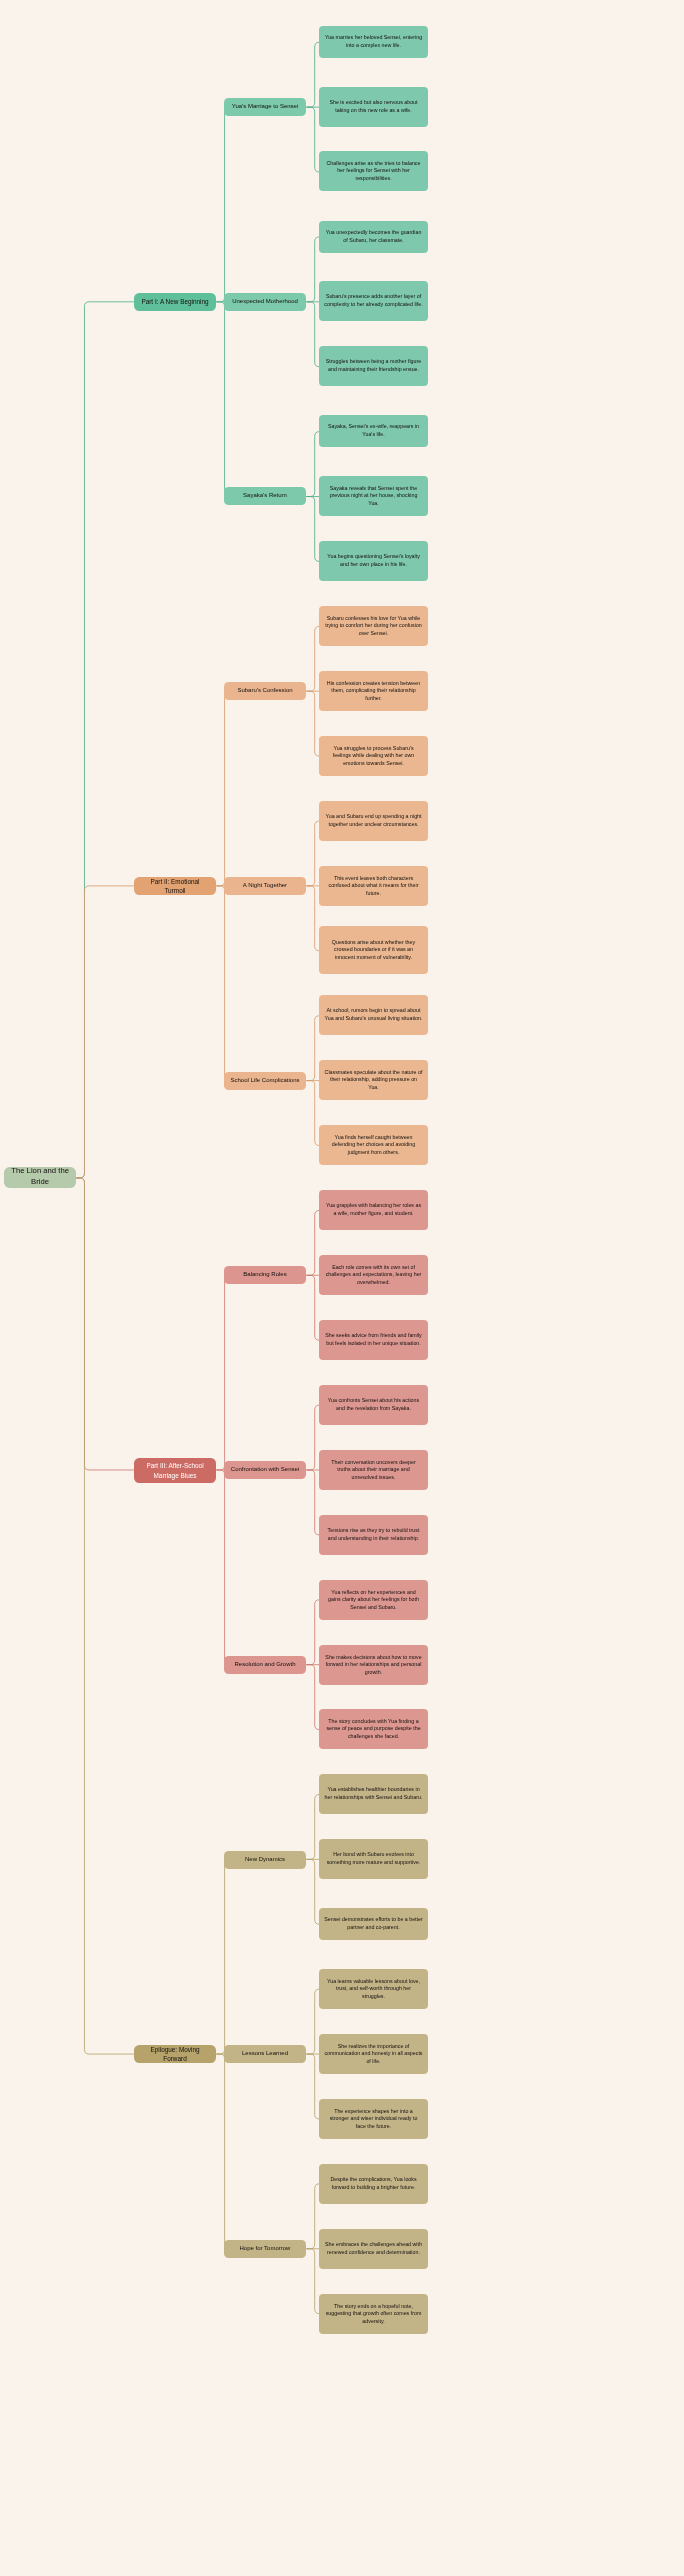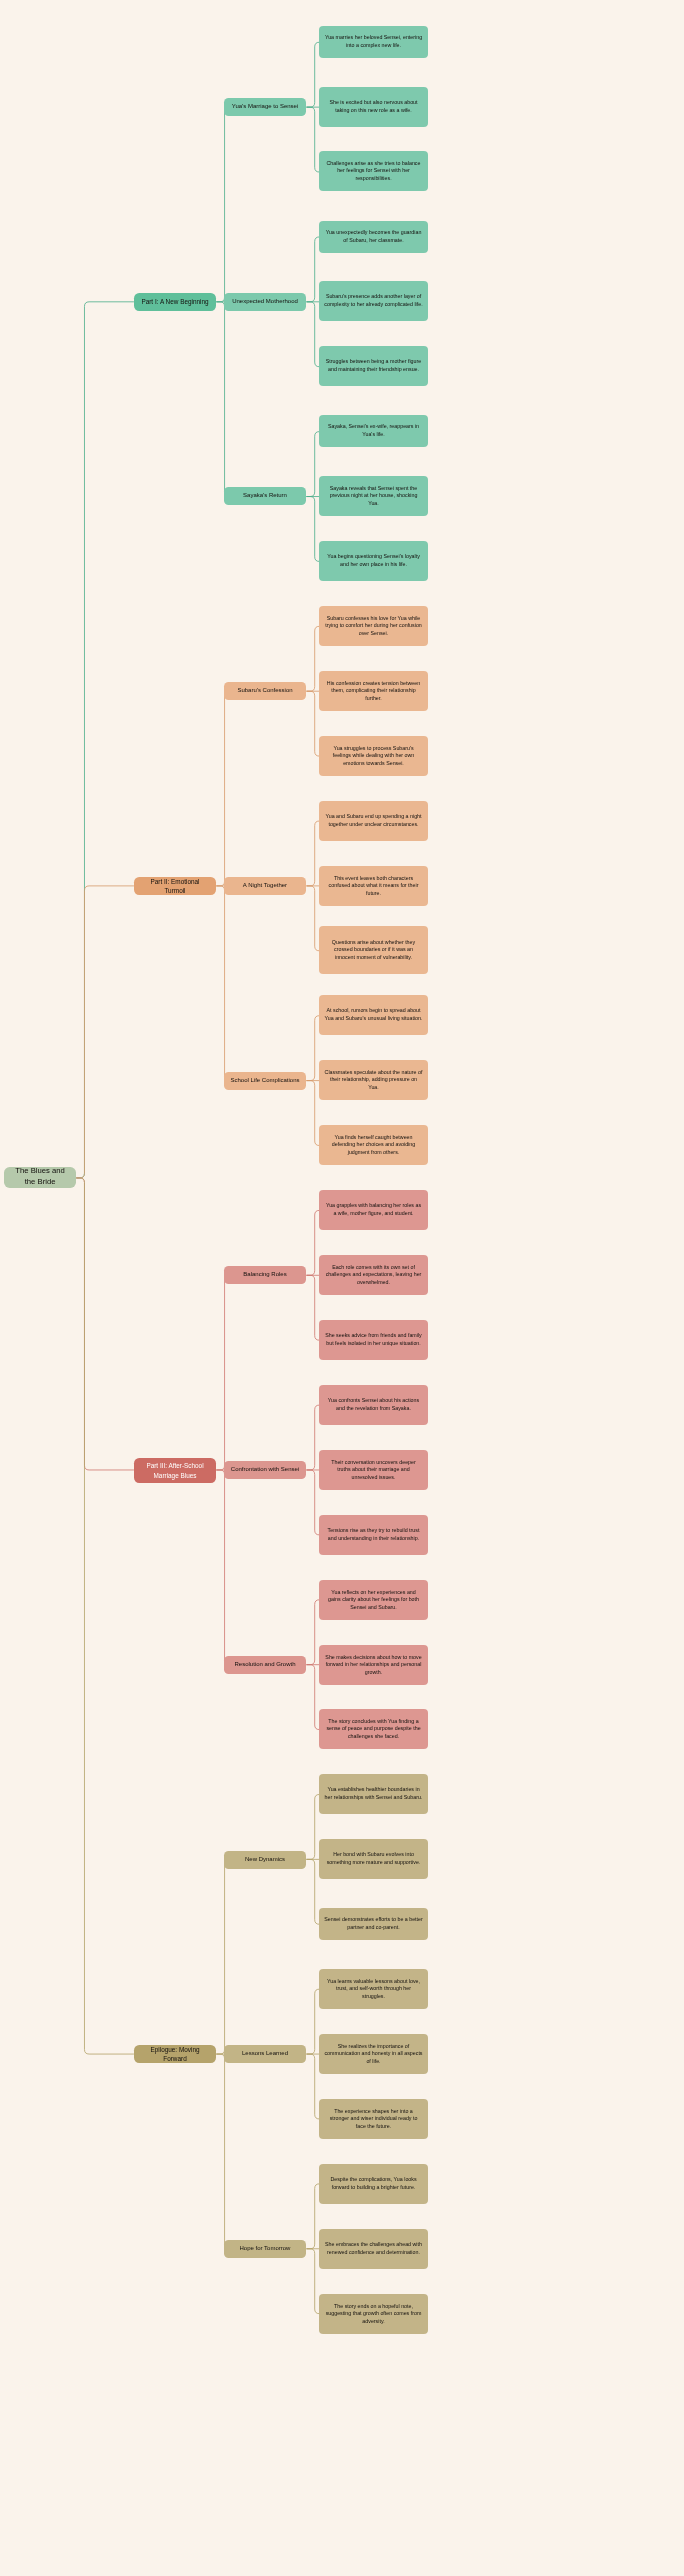--- a/index.html
+++ b/index.html
@@ -103,21 +103,21 @@
       <path d="M 595 3609 H 602 Q 611 3609 611 3618 V 3726 Q 611 3735 620 3735 H 620" fill="none" stroke="#b5a36b" stroke-width="1.6"></path>
       <path d="M 420 3987 L 435 3987" fill="none" stroke="#b5a36b" stroke-width="1.6"></path>
       <path d="M 595 3987 H 602 Q 611 3987 611 3978 V 3870 Q 611 3861 620 3861 H 620" fill="none" stroke="#b5a36b" stroke-width="1.6"></path>
       <path d="M 595 3987 L 620 3987" fill="none" stroke="#b5a36b" stroke-width="1.6"></path>
       <path d="M 595 3987 H 602 Q 611 3987 611 3996 V 4104 Q 611 4113 620 4113 H 620" fill="none" stroke="#b5a36b" stroke-width="1.6"></path>
       <path d="M 420 3987 H 427 Q 436 3987 436 3996 V 4356 Q 436 4365 445 4365 H 435" fill="none" stroke="#b5a36b" stroke-width="1.6"></path>
       <path d="M 595 4365 H 602 Q 611 4365 611 4356 V 4248 Q 611 4239 620 4239 H 620" fill="none" stroke="#b5a36b" stroke-width="1.6"></path>
       <path d="M 595 4365 L 620 4365" fill="none" stroke="#b5a36b" stroke-width="1.6"></path>
       <path d="M 595 4365 H 602 Q 611 4365 611 4374 V 4482 Q 611 4491 620 4491 H 620" fill="none" stroke="#b5a36b" stroke-width="1.6"></path>
     </svg>
-<div class="node root" style="left: 4.1px; top: 1167px; width: 72px; height: 20.6px; background: rgb(181, 201, 171);">The Blues and the Bride</div>
+<div class="node root" style="left: 4.1px; top: 1167px; width: 72px; height: 20.6px; background: rgb(181, 201, 171);">The Lion and the Bride</div>
     <div class="node l1" style="left: 134px; top: 293px; width: 82px; height: 17.5px; background: rgb(95, 191, 154);">Part I: A New Beginning</div>
     <div class="node l2" style="left: 224px; top: 98px; width: 82px; height: 17.5px; background: rgb(124, 201, 172);">Yua's Marriage to Sensei</div>
     <div class="node l3" style="left: 319px; top: 26px; width: 109px; height: 32px; background: rgb(126, 201, 173);">Yua marries her beloved Sensei, entering into a complex new life.</div>
     <div class="node l3" style="left: 319px; top: 87px; width: 109px; height: 40px; background: rgb(126, 201, 173);">She is excited but also nervous about taking on this new role as a wife.</div>
     <div class="node l3" style="left: 319px; top: 151px; width: 109px; height: 40px; background: rgb(126, 201, 173);">Challenges arise as she tries to balance her feelings for Sensei with her responsibilities.</div>
     <div class="node l2" style="left: 224px; top: 293px; width: 82px; height: 17.5px; background: rgb(124, 201, 172);">Unexpected Motherhood</div>
     <div class="node l3" style="left: 319px; top: 221px; width: 109px; height: 32px; background: rgb(126, 201, 173);">Yua unexpectedly becomes the guardian of Subaru, her classmate.</div>
     <div class="node l3" style="left: 319px; top: 281px; width: 109px; height: 40px; background: rgb(126, 201, 173);">Subaru's presence adds another layer of complexity to her already complicated life.</div>
     <div class="node l3" style="left: 319px; top: 346px; width: 109px; height: 40px; background: rgb(126, 201, 173);">Struggles between being a mother figure and maintaining their friendship ensue.</div>
     <div class="node l2" style="left: 224px; top: 487px; width: 82px; height: 17.5px; background: rgb(124, 201, 172);">Sayaka's Return</div>

